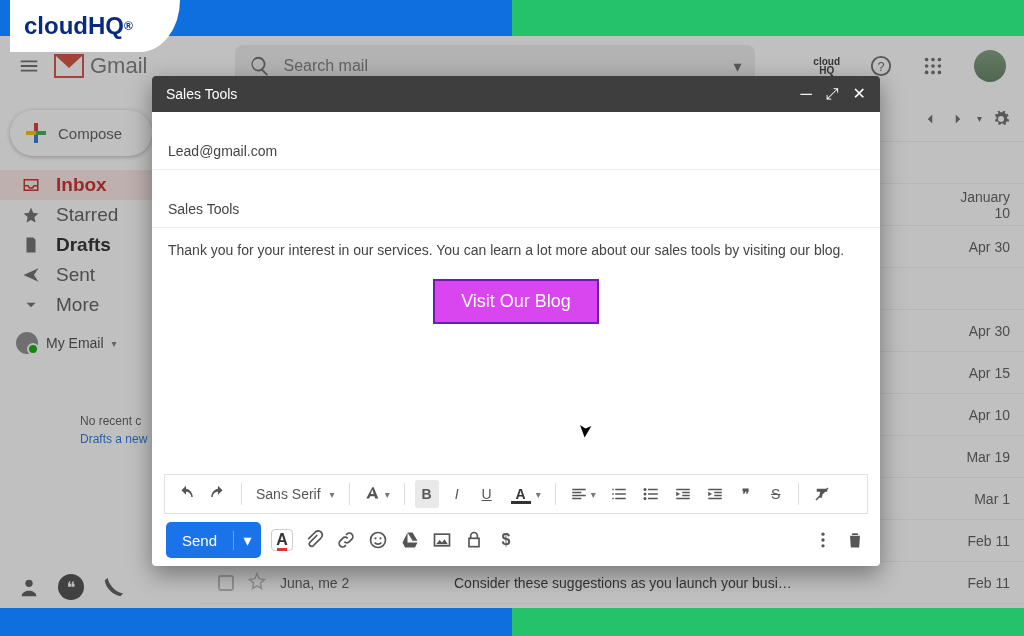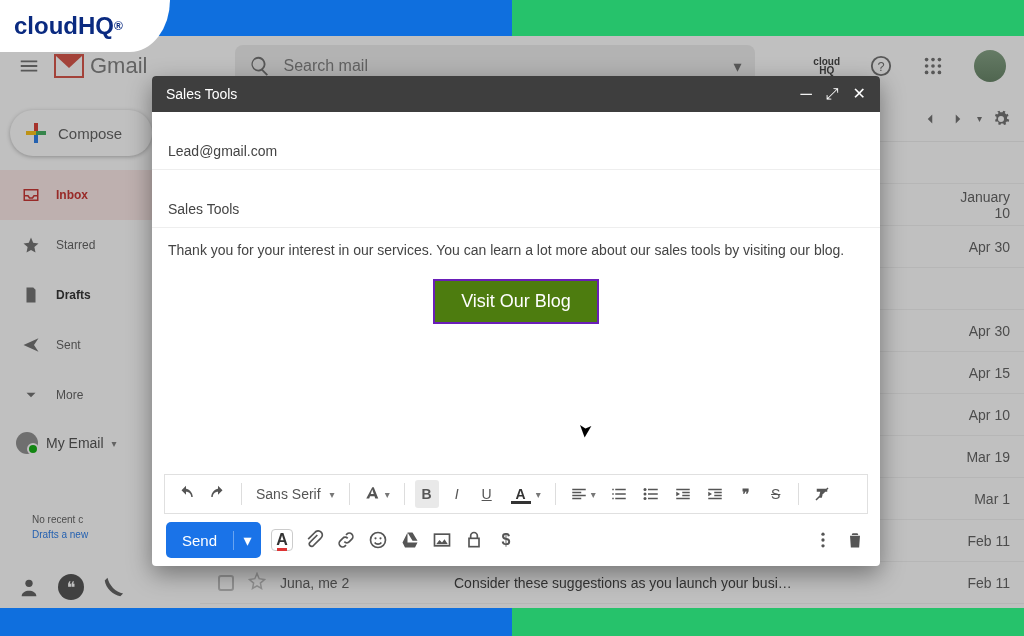--- a/index.html
+++ b/index.html
@@ -5,21 +5,21 @@
   * { box-sizing: border-box; margin: 0; padding: 0; font-family: Arial, Helvetica, sans-serif; }
   body { width: 1024px; height: 636px; overflow: hidden; position: relative; background: #fff; }
 
   
   .bg-stripes { position: absolute; inset: 0; display: flex; }
   .bg-stripes .s1 { width: 50%; background: #0f6fde; }
   .bg-stripes .s2 { width: 50%; background: #26c26b; }
 
   
   .logo-tab {
-    position: absolute; top: 0; left: 0; width: 170px; height: 52px;
+    position: absolute; top: 0; left: 10px; width: 170px; height: 52px;
     background: #fff; border-bottom-right-radius: 40px 52px;
     display: flex; align-items: center; padding-left: 14px;
     font-weight: 800; font-size: 24px; color: #0a2a80; z-index: 5;
   }
   .logo-tab sup { font-size: 12px; }
 
   
   .gmail {
     position: absolute; top: 36px; left: 0; right: 0; bottom: 28px;
     background: #fff;
@@ -64,33 +64,33 @@
   .compose {
     margin: 6px 8px 14px 10px; height: 46px; width: 142px; border-radius: 24px;
     box-shadow: 0 1px 4px rgba(0,0,0,0.3); display: flex; align-items: center; gap: 12px;
     padding: 0 16px; font-size: 15px; color: #555; background: #fff;
   }
   .plus { position: relative; width: 20px; height: 20px; }
   .plus::before, .plus::after { content: ""; position: absolute; }
   .plus::before { left: 8px; top: 0; width: 4px; height: 20px; background: linear-gradient(#d93025 50%,#1a73e8 50%); }
   .plus::after { top: 8px; left: 0; width: 20px; height: 4px; background: linear-gradient(90deg,#fbbc04 50%,#34a853 50%); }
   .navitem {
-    height: 50px; display: flex; align-items: center; gap: 16px; padding: 0 0 0 22px;
-    font-size: 12px; color: #555; border-radius: 0 18px 18px 0; margin-right: 12px;
+    height: 30px; display: flex; align-items: center; gap: 16px; padding: 0 0 0 22px;
+    font-size: 19px; color: #555; border-radius: 0 18px 18px 0; margin-right: 12px;
   }
   .navitem.inbox { background: #fde7e6; color: #c5221f; font-weight: 700; }
   .navitem.drafts { font-weight: 700; color: #222; }
   .navitem .nic { width: 18px; height: 18px; fill: #666; }
   .navitem.inbox .nic { fill: #c5221f; }
   .myemail {
     display: flex; align-items: center; gap: 8px; padding: 12px 0 0 16px; color: #444; font-size: 14px;
   }
   .myemail .dot { width: 22px; height: 22px; border-radius: 50%; background: #888; position: relative; }
   .myemail .dot::after { content:""; position:absolute; right:-1px; bottom:-1px; width:8px;height:8px;border-radius:50%;background:#0a0;border:2px solid #fff;}
-  .no-recent { padding: 60px 0 0 32px; font-size: 10px; color: #555; }
+  .no-recent { padding: 60px 0 0 80px; font-size: 12px; color: #555; }
   .no-recent a { color: #1a73e8; text-decoration: none; display: block; margin-top: 4px; }
   .btm-icons { position: absolute; left: 18px; bottom: 8px; display: flex; gap: 18px; align-items: center; }
   .btm-icons svg { width: 22px; height: 22px; fill: #555; }
   .hangouts { width:26px;height:26px;border-radius:50%;background:#444;display:flex;align-items:center;justify-content:center;color:#fff;font-size:16px;}
 
   
   .listarea { flex: 1; position: relative; }
   .listtop {
     height: 46px; display: flex; align-items: center; gap: 14px; padding: 0 14px 0 18px; color: #666;
     border-bottom: 1px solid #eee;
@@ -121,21 +121,21 @@
   }
   .cm-title .rt { margin-left: auto; display: flex; gap: 14px; }
   .cm-title .rt span { cursor: pointer; font-size: 16px; line-height: 1; }
   .cm-field {
     padding: 10px 16px; border-bottom: 1px solid #eee; font-size: 14px; color: #444; margin-top: 21px;
   }
   .cm-body {
     flex: 1; padding: 12px 16px; font-size: 14px; color: #444; line-height: 1.5;
   }
   .cta-btn {
-    display: block; margin: 18px auto 0 auto; background: #4d7c0f; color: #fff;
+    display: block; margin: 18px auto 0 auto; background: #d946ef; color: #fff;
     border: 2px solid #6a1eb8; padding: 10px 26px; font-size: 18px; cursor: pointer;
   }
   .cursor-arrow { position:absolute; left:578px; top:420px; font-size:18px; color:#000; z-index:7;}
 
   
   .fmt-bar {
     margin: 0 12px; border: 1px solid #e0e0e0; height: 40px; display: flex; align-items: center;
     gap: 6px; padding: 0 8px; color: #555; font-size: 14px;
   }
   .fmt-bar .sep { width:1px; height:22px; background:#ddd; margin:0 4px; }

